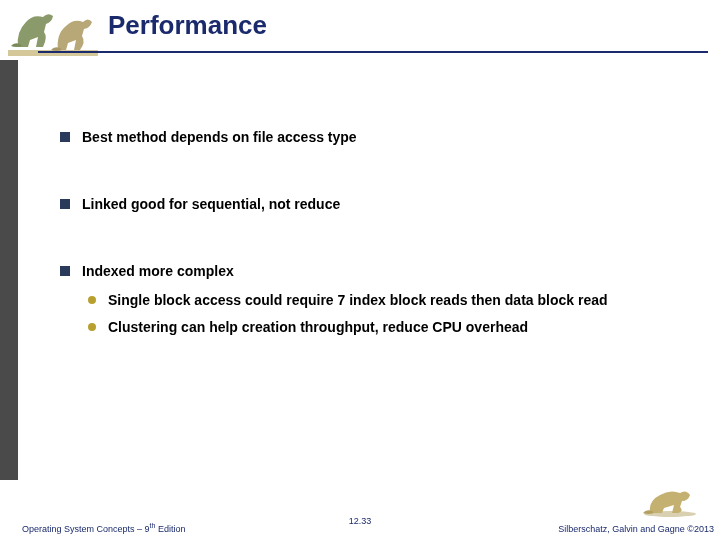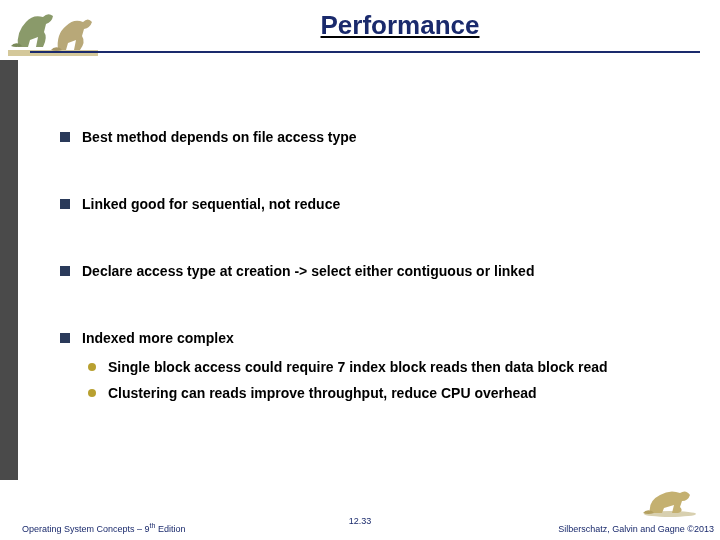--- a/index.html
+++ b/index.html
@@ -38,25 +38,23 @@
     left: 28px;
     top: 6px;
   }
   .dino2 {
     position: absolute;
     right: 2px;
     top: 4px;
   }
   .title-area {
     position: absolute;
-    left: 100px;
+    left: 108px;
     right: 20px;
     top: 10px;
-    text-align: center;
-    text-decoration: underline;
   }
   .title {
     font-size: 26px;
     font-weight: bold;
     color: #1a2a6c;
     padding-bottom: 6px;
   }
   .title-rule {
     border: none;
     border-top: 2px solid #1a2a6c;
@@ -141,33 +139,29 @@
   <div class="l1">
     <div class="sq"></div>
     <div class="l1-text">Best method depends on file access type</div>
   </div>
   <div class="l1">
     <div class="sq"></div>
     <div class="l1-text">Linked good for sequential, not reduce</div>
   </div>
   <div class="l1">
     <div class="sq"></div>
-    <div class="l1-text">Declare access type at creation -&gt; select either contiguous or linked</div>
-  </div>
-  <div class="l1">
-    <div class="sq"></div>
     <div class="l1-text">Indexed more complex</div>
   </div>
   <div class="l2">
     <div class="dot"></div>
     <div class="l2-text">Single block access could require 7 index block reads then data block read</div>
   </div>
   <div class="l2">
     <div class="dot"></div>
-    <div class="l2-text">Clustering can reads improve throughput, reduce CPU overhead</div>
+    <div class="l2-text">Clustering can help creation throughput, reduce CPU overhead</div>
   </div>
 </div>
 
 <div class="logo-bottom">
   <svg width="60" height="35" viewBox="0 0 60 35">
     <ellipse cx="30" cy="31" rx="26" ry="3" fill="#d8d0b0"></ellipse>
     <path d="M10 30 Q8 18 20 12 Q30 6 40 10 Q46 6 50 12 Q48 18 42 18 L40 24 Q44 28 38 30 L32 30 L34 22 L24 25 L22 30 Z" fill="#c4b070"></path>
     <path d="M12 28 Q6 26 3 30 Q8 32 14 30 Z" fill="#b4a060"></path>
   </svg>
 </div>

